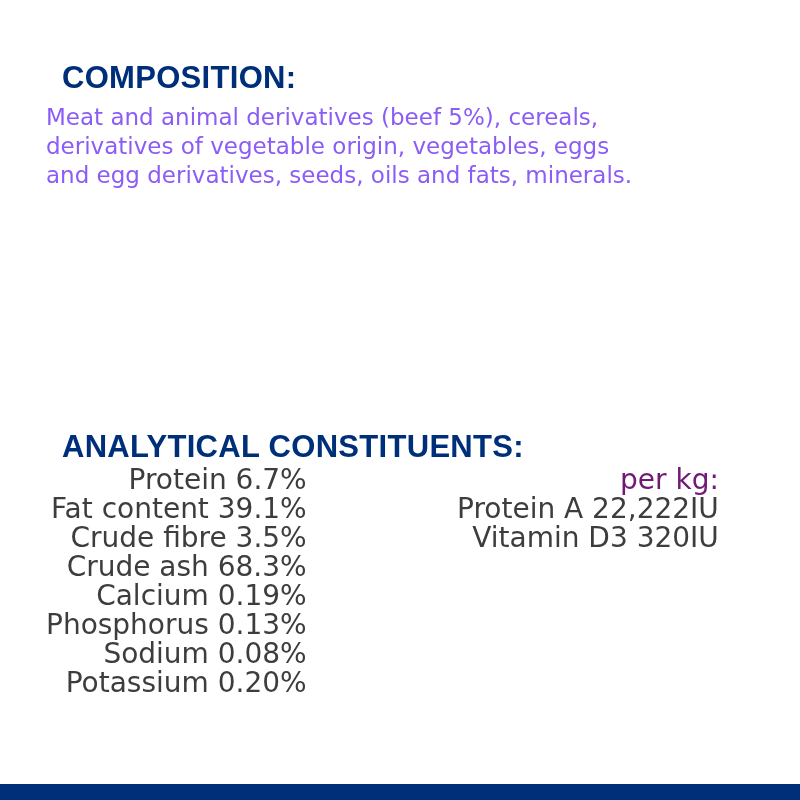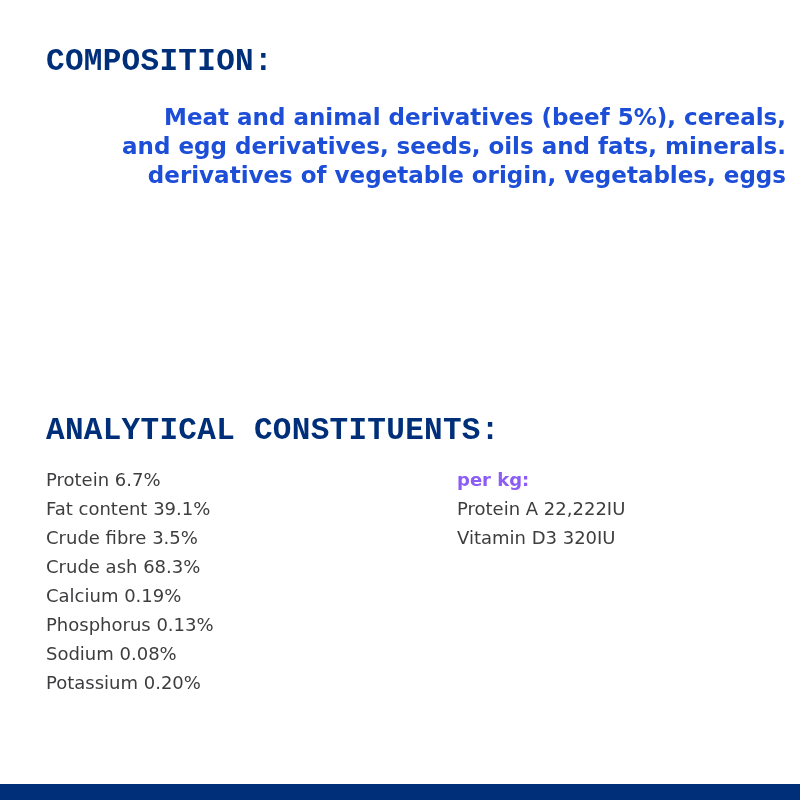--- a/index.html
+++ b/index.html
@@ -11,80 +11,80 @@
       width: 800px;
       height: 800px;
       position: relative;
       overflow: hidden;
       font-family: "Liberation Sans", "DejaVu Sans", sans-serif;
       color: #3a3a3c;
     }
     .heading {
       position: absolute;
       left: 46px;
-      margin: 0;
-      font-family: Liberation Mono, monospace;
+      margin: 16px;
+      font-family: Liberation Sans, sans-serif;
       font-weight: bold;
       color: var(--brand);
       font-size: 31px;
       letter-spacing: 0.3px;
       line-height: 1;
     }
     #composition-heading { top: 46px; }
     #analytical-heading { top: 415px; }
     .body-text {
       position: absolute;
       left: 46px;
       top: 103px;
       width: 740px;
       margin: 0;
       font-family: "DejaVu Sans", "Liberation Sans", sans-serif;
       font-size: 23px;
       line-height: 29px;
-      color: #1d4ed8;
-      font-weight: 700;
-      text-align: right;
+      color: #8b5cf6;
+      font-weight: 400;
     }
     .body-line { display: block; white-space: nowrap; }
     .col {
       position: absolute;
       top: 465px;
       margin: 0;
       padding: 0;
       list-style: none;
       font-family: "DejaVu Sans", "Liberation Sans", sans-serif;
-      font-size: 18px;
+      font-size: 28px;
       line-height: 29px;
       color: #3d3d3f;
+      text-align: right;
     }
     #constituents-col { left: 46px; }
     #vitamins-col { left: 457px; }
     .col li { white-space: nowrap; }
     .per-kg {
-      font-weight: bold;
-      color: #8b5cf6;
+      font-weight: normal;
+      color: #701a75;
     }
     .bottom-bar {
       position: absolute;
       left: 0;
       top: 784px;
       width: 800px;
       height: 16px;
       background: var(--brand);
     }
   </style>
 </head>
 <body>
 
 <h1 class="heading" id="composition-heading">COMPOSITION:</h1>
 
 <p class="body-text">
   <span class="body-line">Meat and animal derivatives (beef 5%), cereals,</span>
+  <span class="body-line">derivatives of vegetable origin, vegetables, eggs</span>
   <span class="body-line">and egg derivatives, seeds, oils and fats, minerals.</span>
-  <span class="body-line">derivatives of vegetable origin, vegetables, eggs</span>
 </p>
 
 <h2 class="heading" id="analytical-heading">ANALYTICAL CONSTITUENTS:</h2>
 
 <ul class="col" id="constituents-col">
   <li>Protein 6.7%</li>
   <li>Fat content 39.1%</li>
   <li>Crude fibre 3.5%</li>
   <li>Crude ash 68.3%</li>
   <li>Calcium 0.19%</li>

